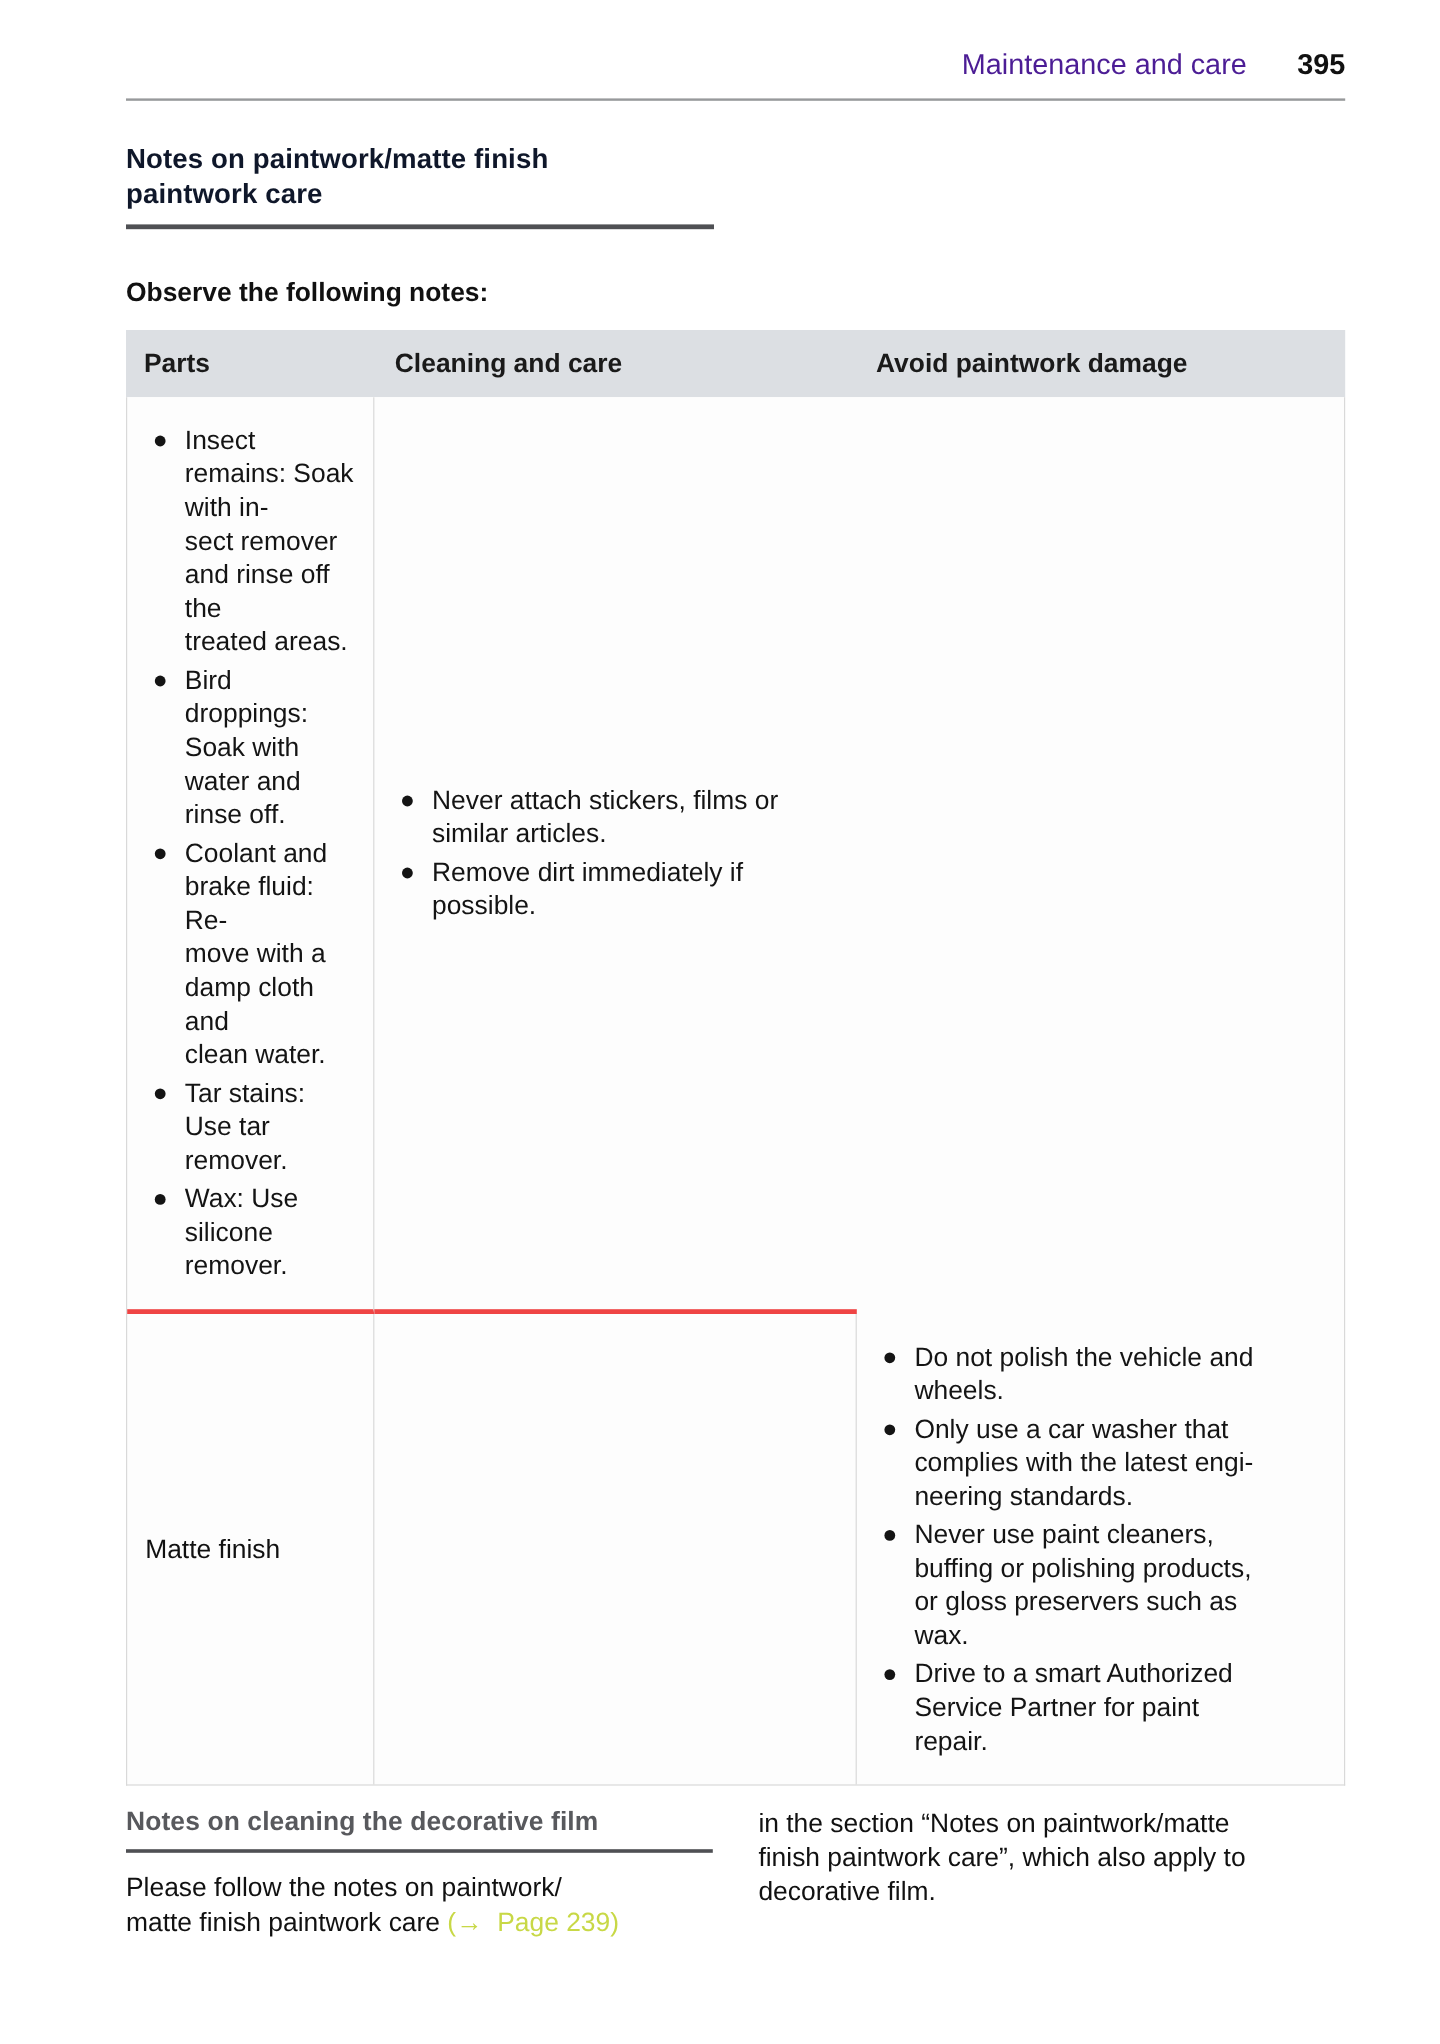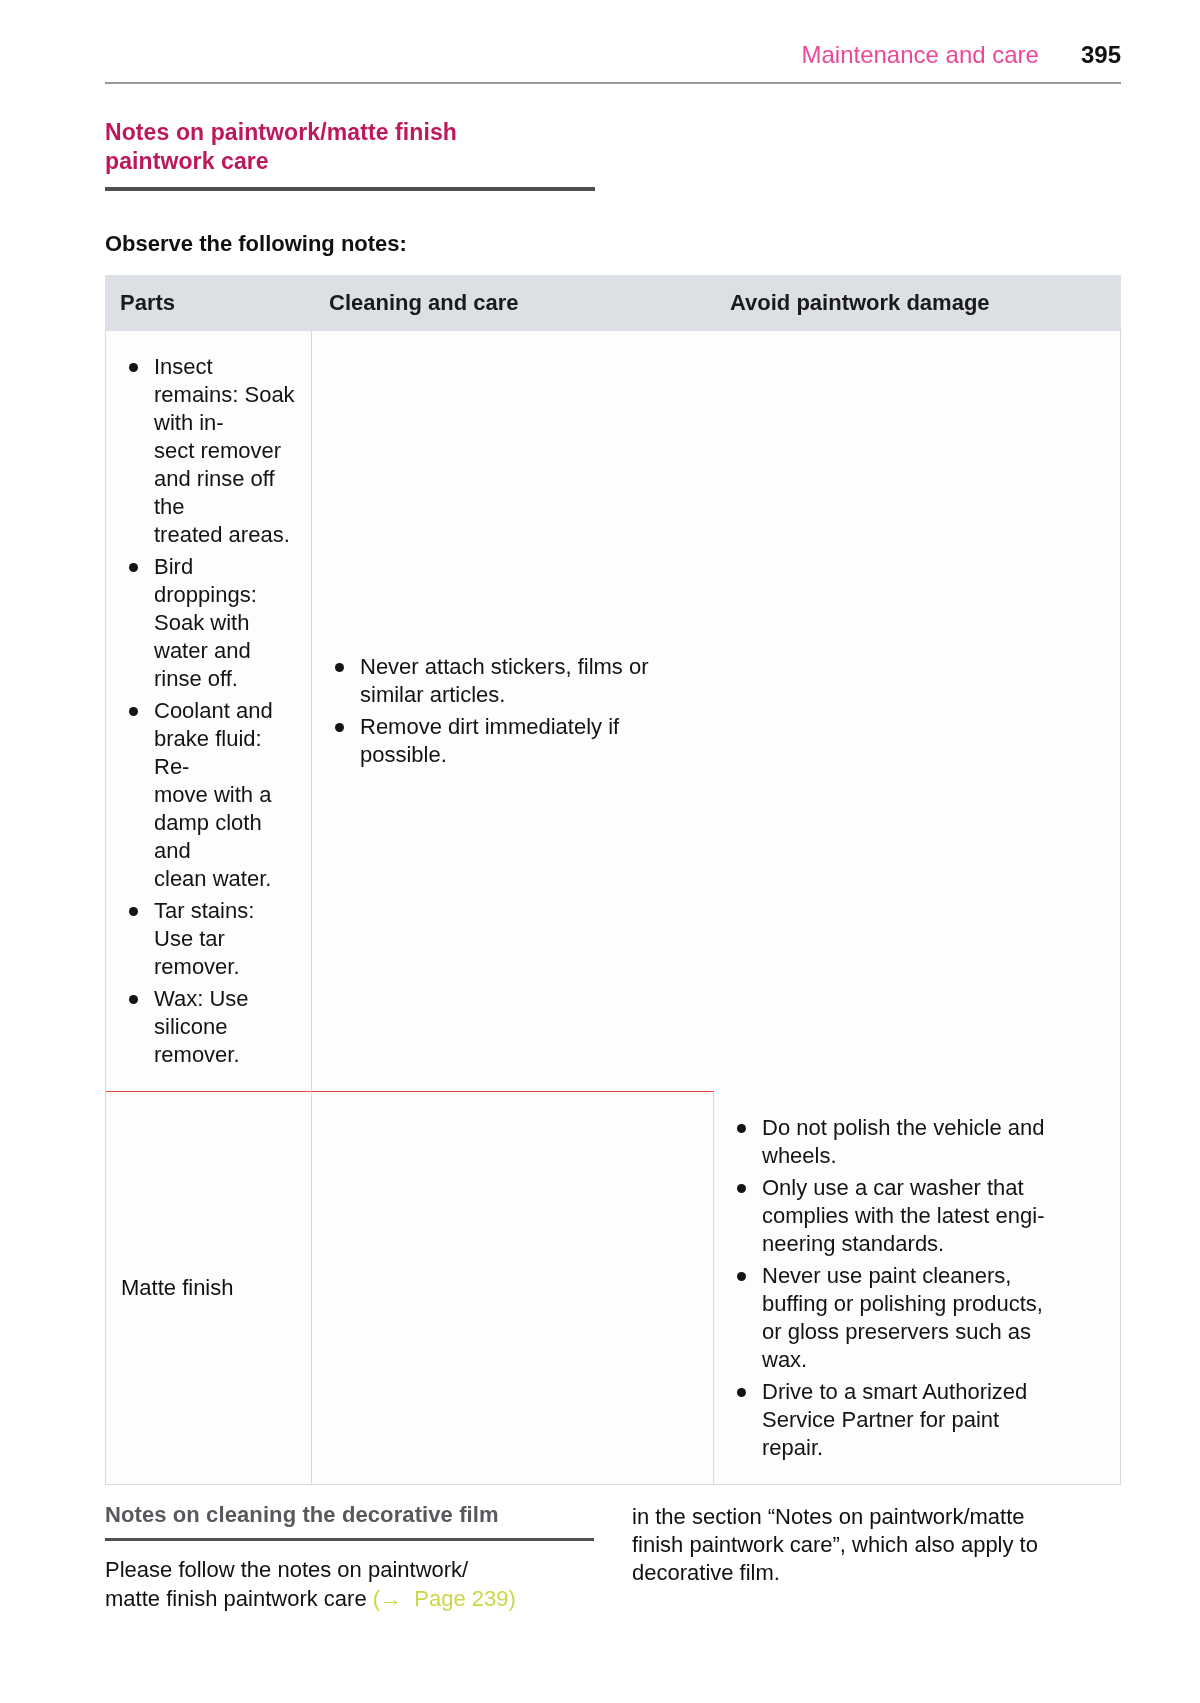--- a/index.html
+++ b/index.html
@@ -9,26 +9,26 @@
     position:relative; width:1200px; height:1703px; background:#ffffff;
     padding:40px 79px 0 105px; overflow:hidden;
   }
 
   
   .running-head {
     display:flex; justify-content:flex-end; align-items:baseline; gap:42px;
     font-size:24px; line-height:30px;
     border-bottom:2px solid #97999b; padding-bottom:12px;
   }
-  .running-head .sec { font-weight:400; color:#ec4899; }
+  .running-head .sec { font-weight:400; color:#4c1d95; }
   .running-head .num { font-weight:700; color:#111; }
 
   
   .sec-title {
-    margin-top:34px; font-size:23px; font-weight:700; color:#be185d;
+    margin-top:34px; font-size:23px; font-weight:700; color:#0f172a;
     line-height:29px; white-space:pre-line; letter-spacing:.1px;
   }
   .sec-rule { width:490px; height:4px; background:#4f5054; margin-top:11px; }
 
   .intro { margin-top:40px; font-size:22px; font-weight:700; color:#111; }
 
   
   .tbl { width:1016px; margin-top:18px; font-size:22px; }
   .tbl-head {
     display:grid; grid-template-columns:207px 403px 406px;
@@ -36,21 +36,21 @@
     font-weight:700; color:#1a1a1a;
   }
   .tbl-head .hc1 { padding-left:15px; }
   .tbl-head .hc2 { padding-left:17px; }
   .tbl-head .hc3 { padding-left:15px; }
   .tbl-body { border:1px solid #d9d9d9; border-top:none; background:#fdfdfd; }
   .tbl-row { display:grid; grid-template-columns:206px 402px 406px; }
   .tbl-row .cell { padding:22px 14px 22px 22px; }
   .tbl-row .cell-part { padding-left:15px; display:flex; align-items:center; font-weight:400; color:#111; }
   .tbl-row .b-r { border-right:1px solid #d9d9d9; }
-  .tbl-row.b-b > .cell, .tbl-row.b-b > .cell-part { border-bottom:1px solid #ef4444; }
+  .tbl-row.b-b > .cell, .tbl-row.b-b > .cell-part { border-bottom:4px solid #ef4444; }
   .cell-center { display:flex; flex-direction:column; justify-content:center; }
 
   ul.blist { list-style:none; }
   ul.blist li { position:relative; padding-left:26px; line-height:28px; white-space:pre-line; }
   ul.blist li + li { margin-top:4px; }
   ul.blist li .dot {
     position:absolute; left:1px; top:10px; width:9px; height:9px;
     border-radius:50%; background:#141414;
   }
 

